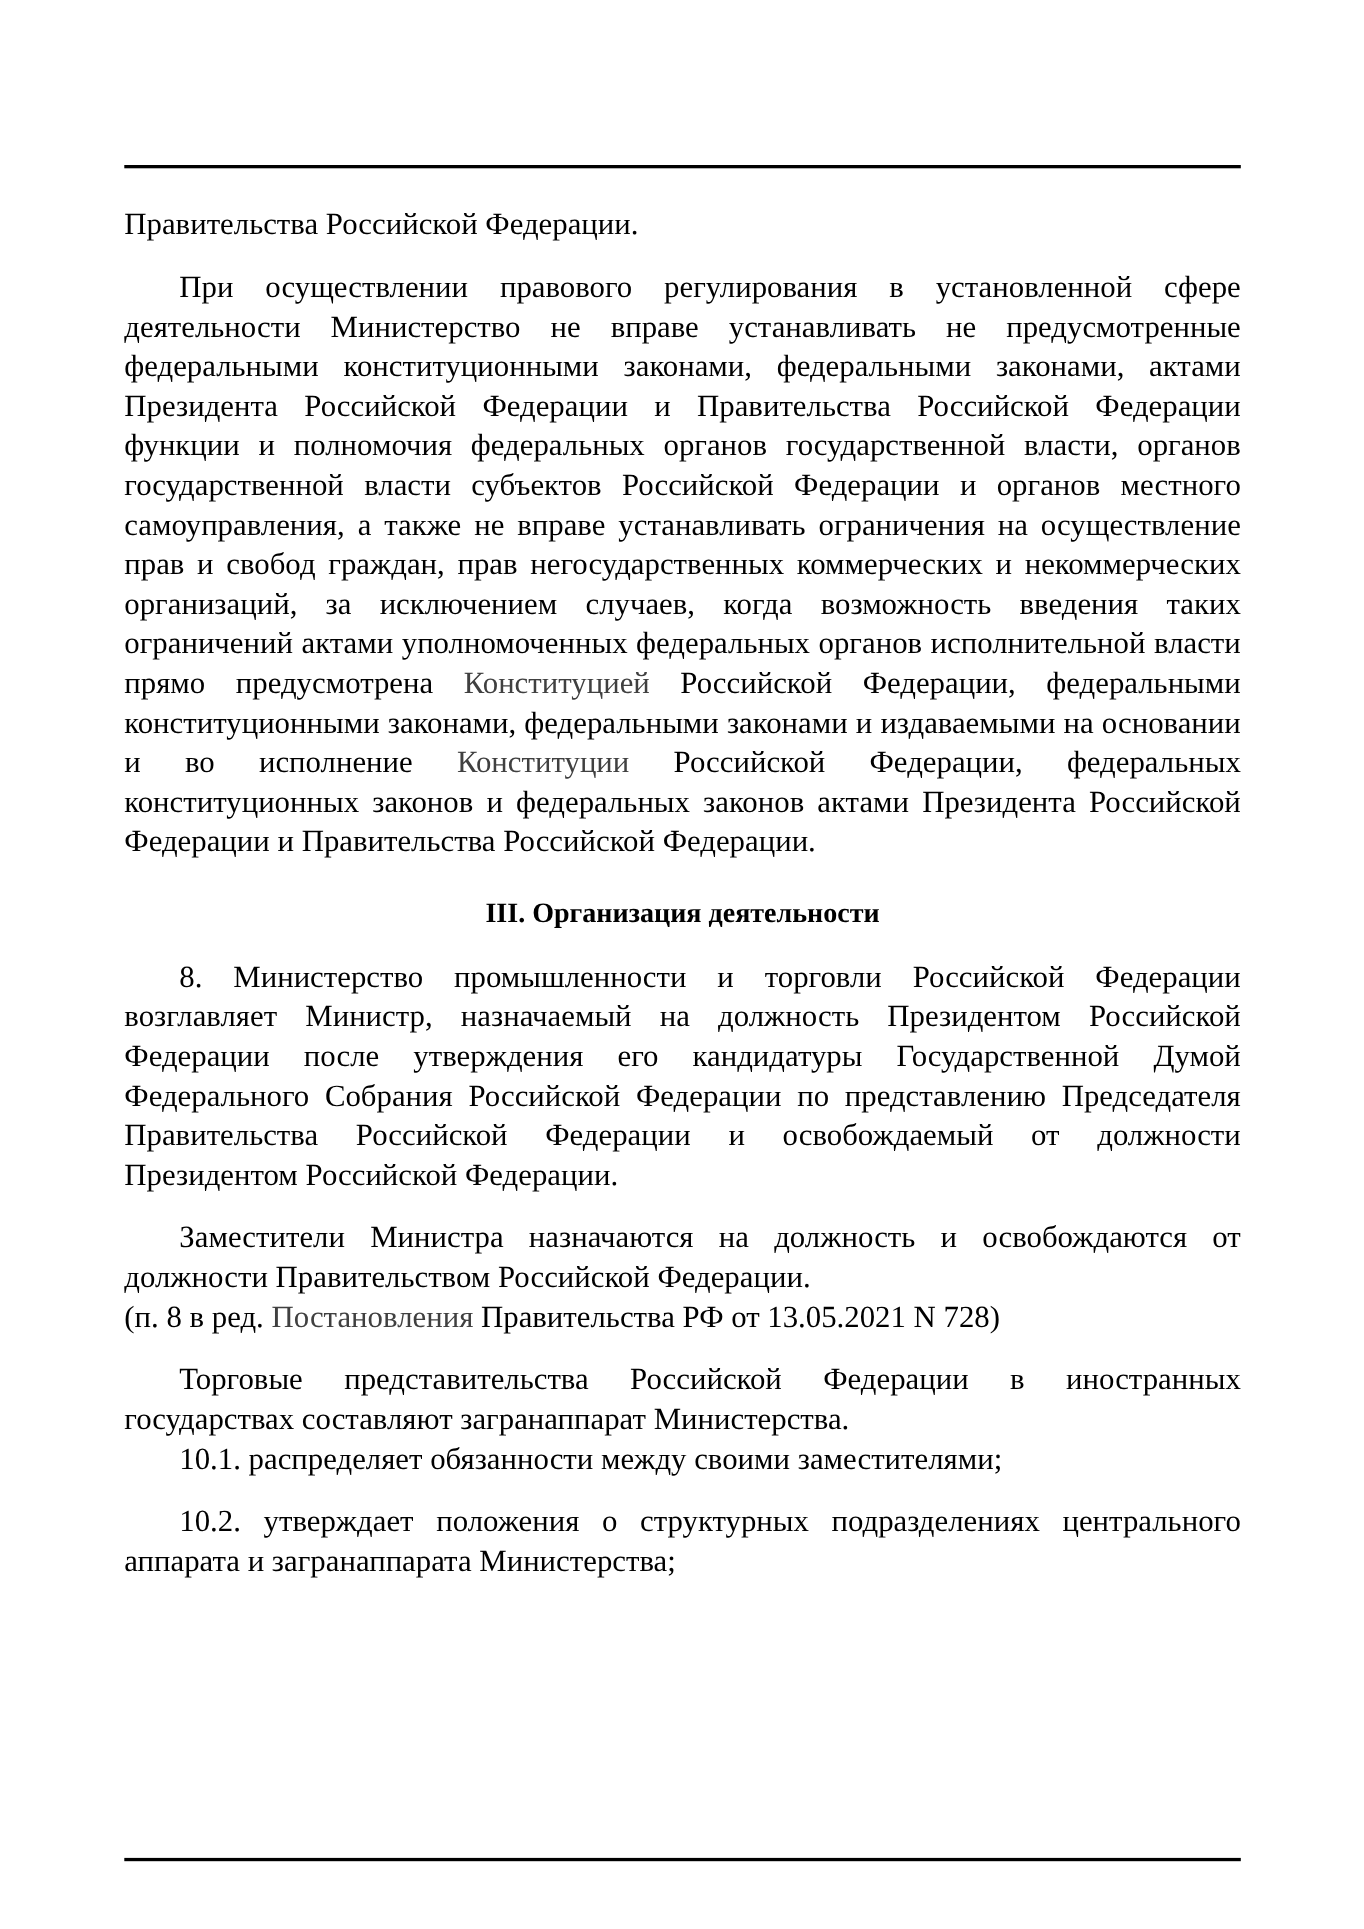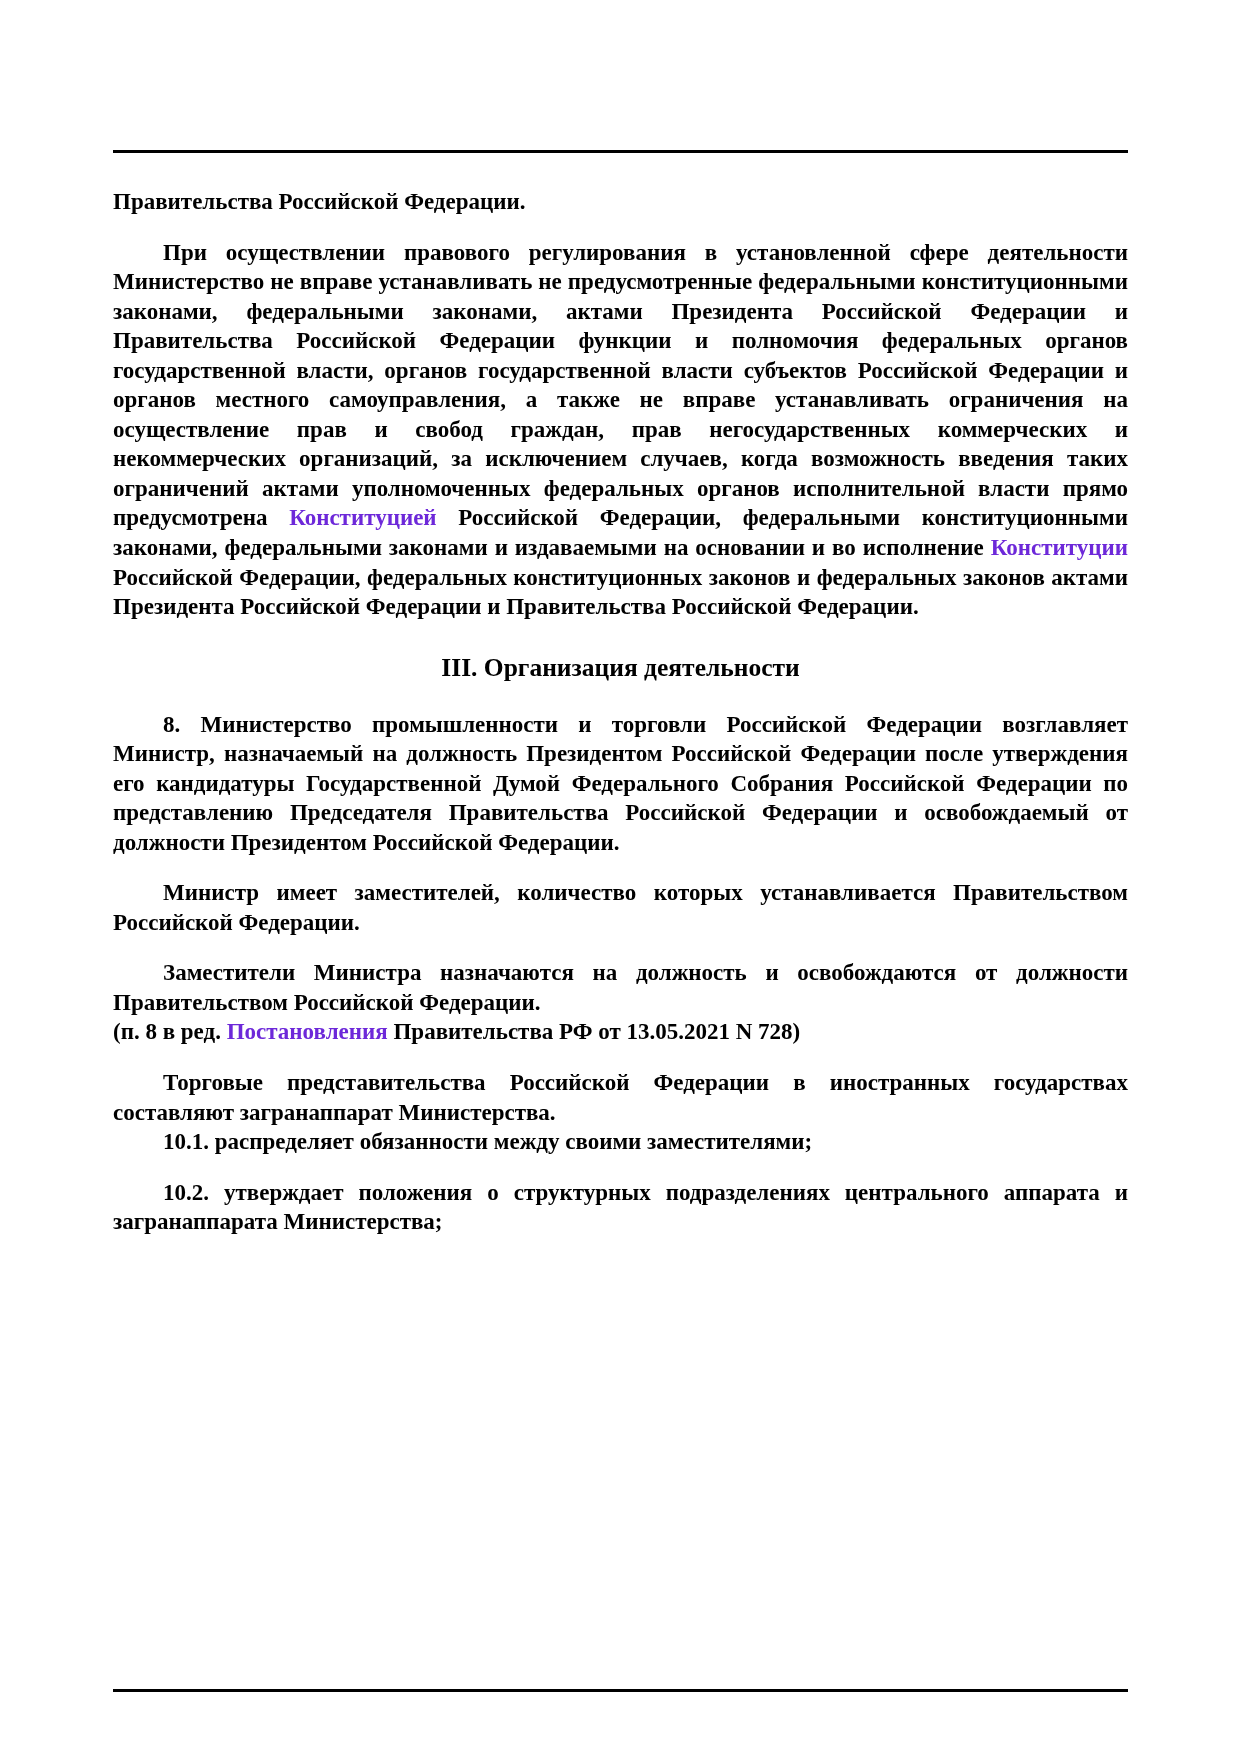--- a/index.html
+++ b/index.html
@@ -35,66 +35,64 @@
   .rule-bottom {
     position: absolute;
     left: 113px;
     bottom: 62px;
     width: 1015px;
     height: 0;
     border-top: 3px solid #000;
   }
   p {
     margin: 0 0 21px 0;
-    font-size: 23px;
+    font-size: 28px;
     line-height: 1.285;
     text-align: justify;
     text-justify: inter-word;
     hyphens: none;
-    font-weight: bold;
   }
   p.indent {
     text-indent: 50px;
   }
   p.tight {
     margin-bottom: 0;
   }
   p.noindent {
     text-indent: 0;
   }
   h2 {
     font-size: 25.5px;
     font-weight: bold;
     text-align: center;
     margin: 30px 0 26px 0;
     line-height: 1.25;
   }
   .lnk {
-    color: #6d28d9;
+    color: #404040;
   }
 </style>
 </head>
 <body>
 
 <div class="page">
 
   <div class="content">
 
     <div class="rule"></div>
 
     <p class="noindent">Правительства Российской Федерации.</p>
 
     <p class="indent">При осуществлении правового регулирования в установленной сфере деятельности Министерство не вправе устанавливать не предусмотренные федеральными конституционными законами, федеральными законами, актами Президента Российской Федерации и Правительства Российской Федерации функции и полномочия федеральных органов государственной власти, органов государственной власти субъектов Российской Федерации и органов местного самоуправления, а также не вправе устанавливать ограничения на осуществление прав и свобод граждан, прав негосударственных коммерческих и некоммерческих организаций, за исключением случаев, когда возможность введения таких ограничений актами уполномоченных федеральных органов исполнительной власти прямо предусмотрена <span class="lnk">Конституцией</span> Российской Федерации, федеральными конституционными законами, федеральными законами и издаваемыми на основании и во исполнение <span class="lnk">Конституции</span> Российской Федерации, федеральных конституционных законов и федеральных законов актами Президента Российской Федерации и Правительства Российской Федерации.</p>
 
     <h2>III. Организация деятельности</h2>
 
     <p class="indent">8. Министерство промышленности и торговли Российской Федерации возглавляет Министр, назначаемый на должность Президентом Российской Федерации после утверждения его кандидатуры Государственной Думой Федерального Собрания Российской Федерации по представлению Председателя Правительства Российской Федерации и освобождаемый от должности Президентом Российской Федерации.</p>
 
 
-    <p class="indent">Министр имеет заместителей, количество которых устанавливается Правительством Российской Федерации.</p>
 
     <p class="indent tight">Заместители Министра назначаются на должность и освобождаются от должности Правительством Российской Федерации.</p>
 
     <p class="noindent">(п. 8 в ред. <span class="lnk">Постановления</span> Правительства РФ от 13.05.2021 N 728)</p>
 
 
     <p class="indent tight">Торговые представительства Российской Федерации в иностранных государствах составляют загранаппарат Министерства.</p>
 
 
 

